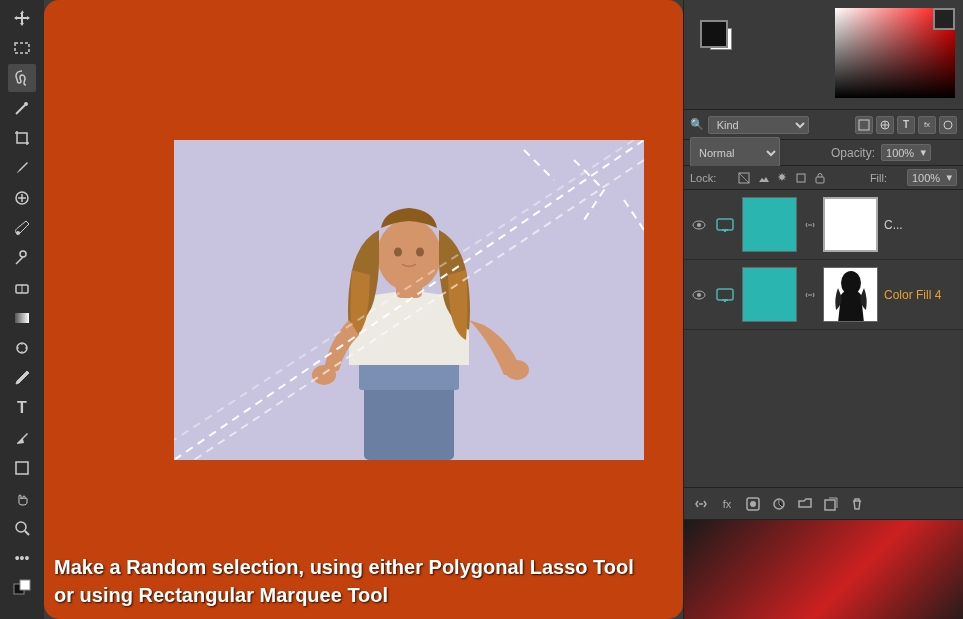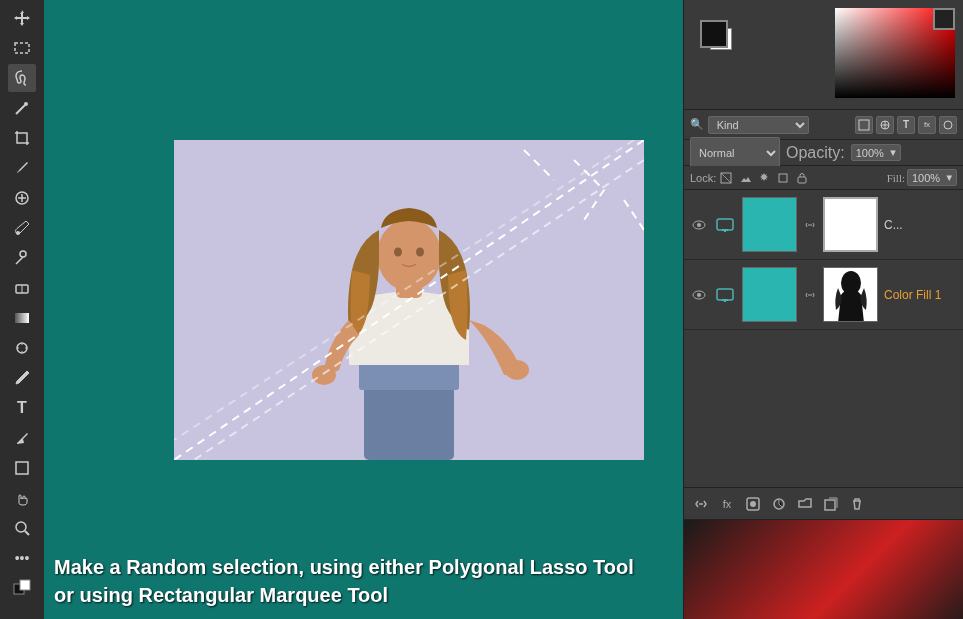--- a/index.html
+++ b/index.html
@@ -43,23 +43,24 @@
     .main-area {
       flex: 1;
       display: flex;
       flex-direction: column;
       overflow: hidden;
     }
 
     
     .canvas-area {
       flex: 1;
-      background: #0f766e;
+      background: #c2410c;
       position: relative;
       overflow: hidden;
+      border-radius: 15px;
     }
 
     .canvas-image-container {
       position: absolute;
       top: 140px;
       left: 130px;
       width: 470px;
       height: 320px;
     }
 
@@ -218,31 +219,32 @@
       color: #ccc;
       border: 1px solid #666;
       font-size: 11px;
       padding: 8px 4px;
       border-radius: 2px;
       width: 90px;
     }
 
     .opacity-label {
       color: #aaa;
-      font-size: 16px;
+      font-size: 12px;
+      margin-left: 45px;
     }
 
     
     .lock-row {
       height: 24px;
       background: #3a3a3a;
       display: flex;
       align-items: center;
       padding: 0 6px;
-      gap: 2px;
+      gap: 20px;
       border-bottom: 1px solid #222;
     }
 
     .lock-label {
       color: #aaa;
       font-size: 11px;
     }
 
     .lock-icons {
       display: flex;
@@ -257,21 +259,20 @@
       justify-content: center;
       color: #aaa;
       font-size: 10px;
       cursor: pointer;
     }
 
     .fill-label {
       color: #aaa;
       font-size: 11px;
       margin-left: auto;
-      font-family: Liberation Serif, serif;
     }
 
     
     .layers-list {
       flex: 1;
       overflow-y: auto;
       background: #3a3a3a;
     }
 
     .layer-row {
@@ -717,21 +718,21 @@
         <div class="layer-thumb" style="background:#fff;position:relative;overflow:hidden;">
           <svg width="55" height="55" viewBox="0 0 55 55" style="position:absolute;top:0;left:0;">
             <rect width="55" height="55" fill="#fff"></rect>
             <ellipse cx="27" cy="15" rx="10" ry="12" fill="#111"></ellipse>
             <path d="M17 27 Q20 22 27 22 Q34 22 37 27 L40 55 H14 Z" fill="#111"></path>
 
             <path d="M14 20 Q10 30 12 42 Q17 38 18 30 Z" fill="#222"></path>
             <path d="M40 20 Q44 30 42 42 Q37 38 36 30 Z" fill="#222"></path>
           </svg>
         </div>
-        <span class="layer-name layer-name-orange">Color Fill 1</span>
+        <span class="layer-name layer-name-orange">Color Fill 4</span>
       </div>
 
     </div>
 
     <div class="layers-bottom">
       <div class="layer-bottom-btn">
         <svg width="16" height="16" viewBox="0 0 16 16">
             <path d="M6 8h4M5 5L3 8l2 3M11 5l2 3-2 3" stroke="#aaa" stroke-width="1.5" fill="none"></path>
           </svg>
       </div>

